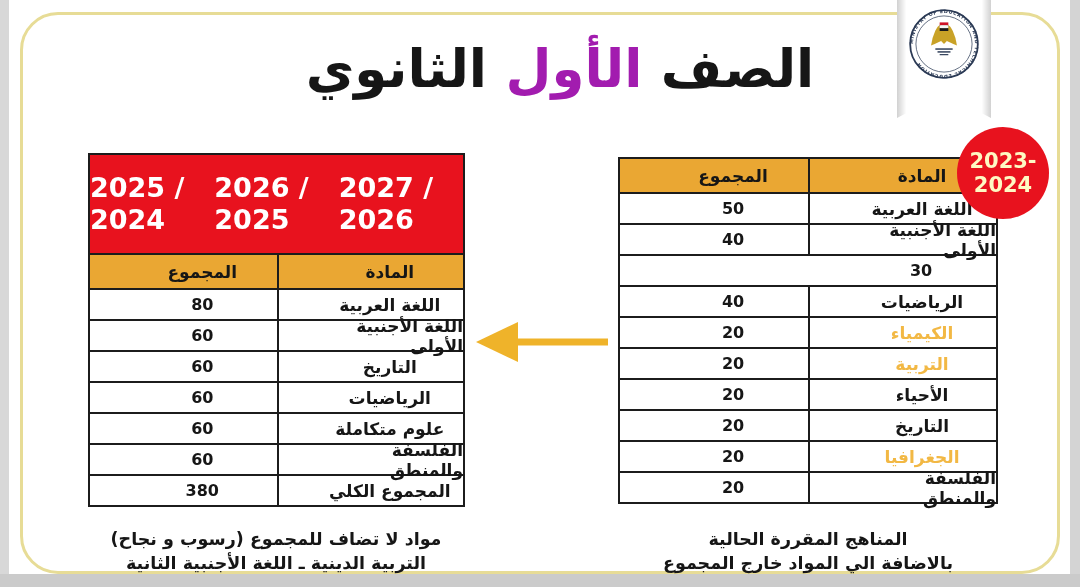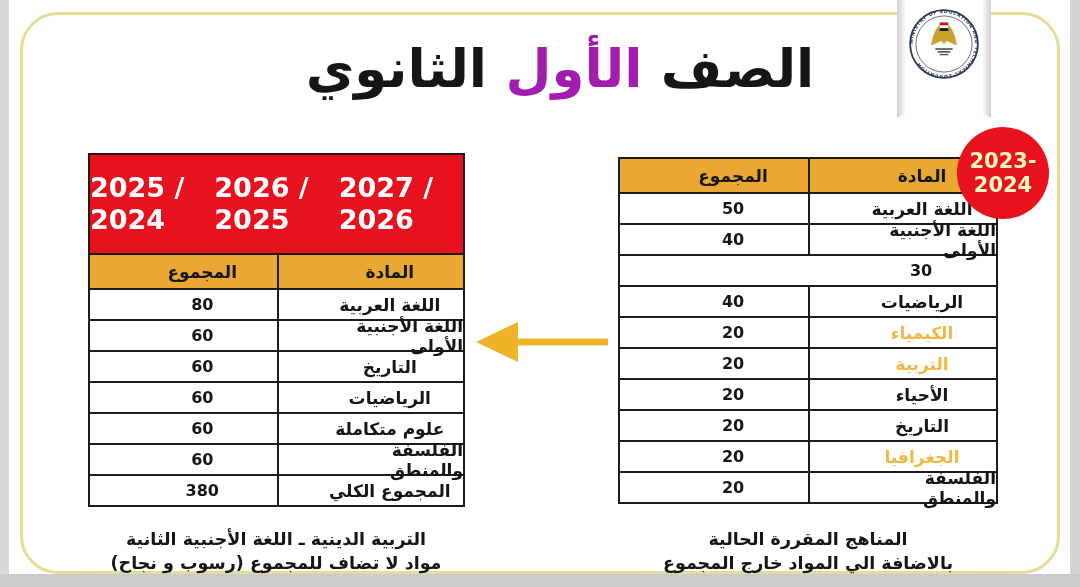--- a/index.html
+++ b/index.html
@@ -194,16 +194,16 @@
   <svg class="arrow" viewBox="0 0 140 50">
     <line x1="136" y1="25" x2="40" y2="25" stroke="#efb32a" stroke-width="7"></line>
     <polygon points="46,5 46,45 4,25" fill="#efb32a"></polygon>
   </svg>
 
   <div class="caption caption-current">
     <div>المناهج المقررة الحالية</div>
     <div>بالاضافة الي المواد خارج المجموع</div>
   </div>
   <div class="caption caption-new">
+    <div>مواد لا تضاف للمجموع (رسوب و نجاح)</div>
     <div>التربية الدينية ـ اللغة الأجنبية الثانية</div>
-    <div>مواد لا تضاف للمجموع (رسوب و نجاح)</div>
   </div>
 </div>
 
 </body></html>

